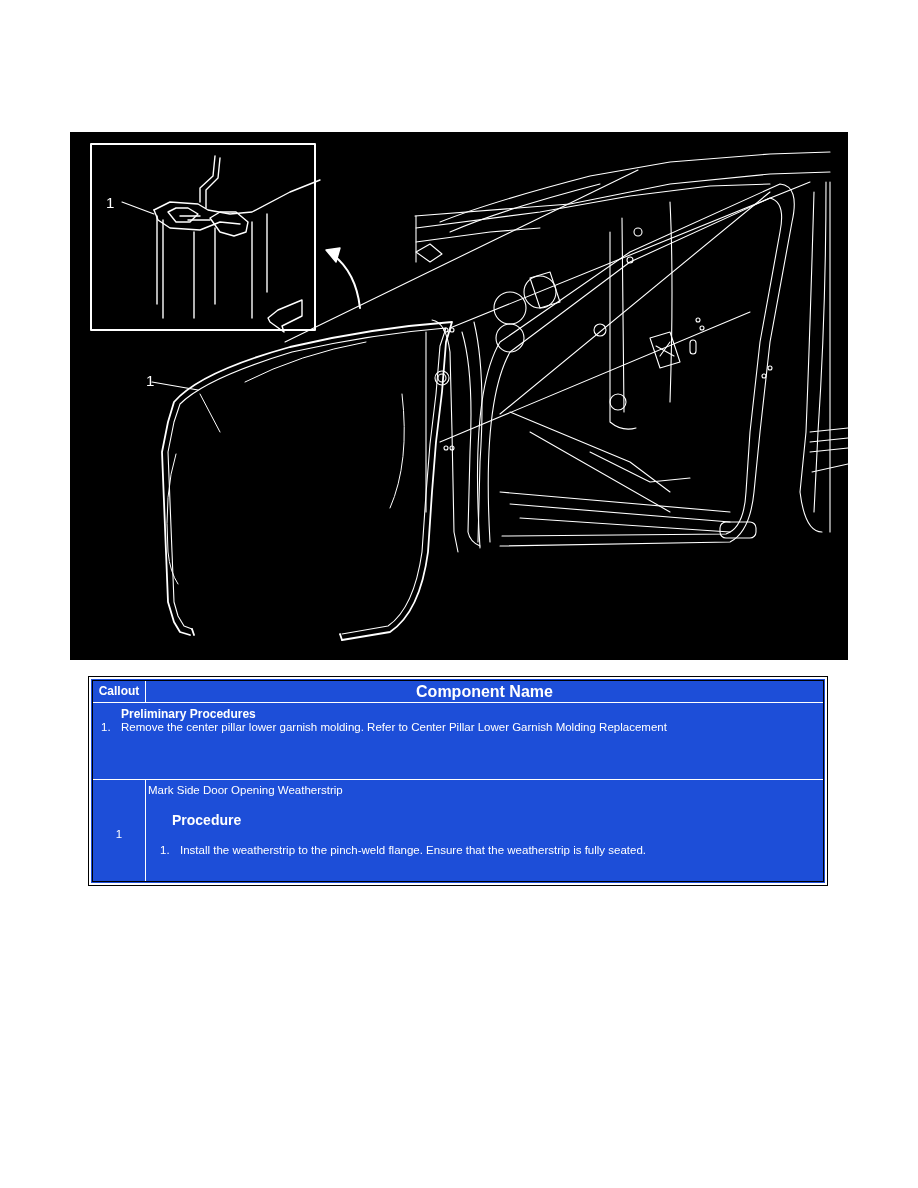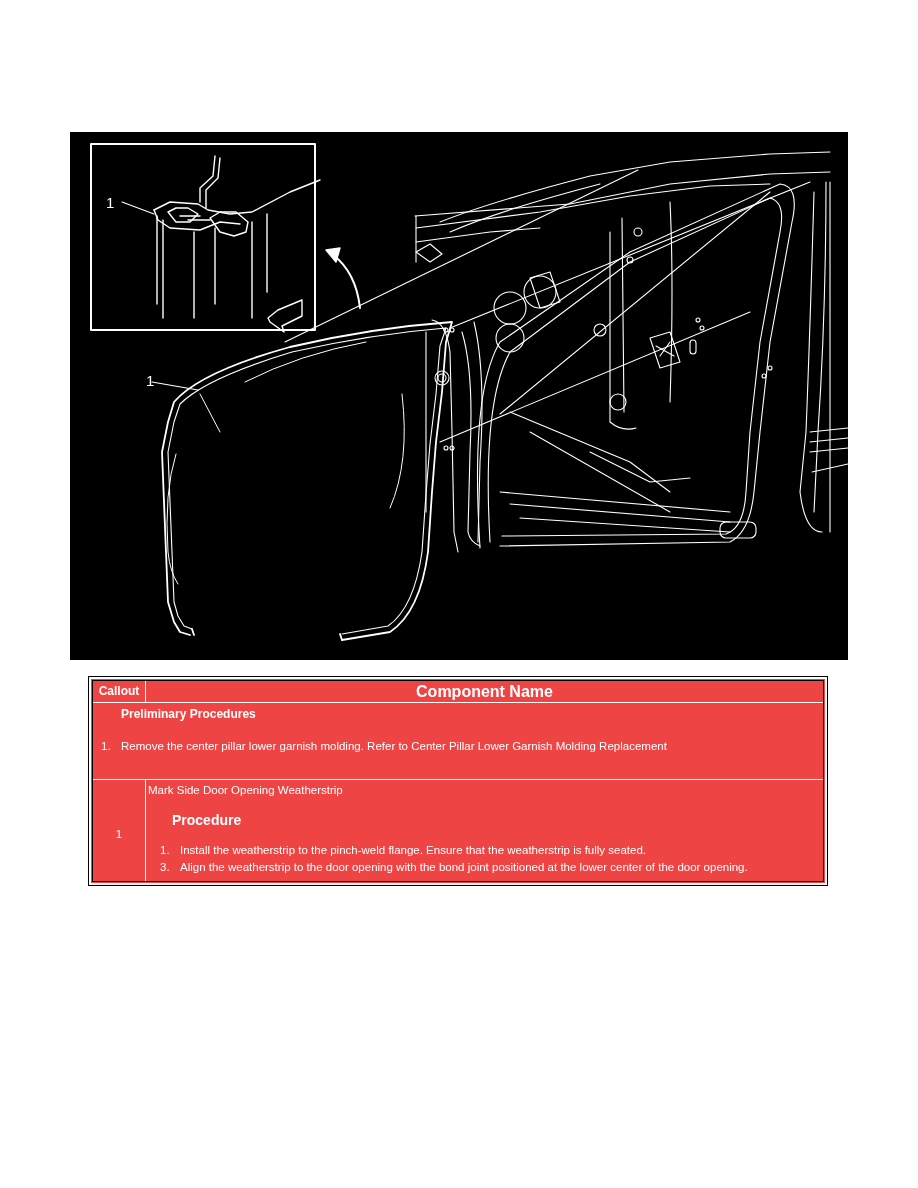--- a/index.html
+++ b/index.html
@@ -7,36 +7,36 @@
            font-family: "Liberation Sans", sans-serif; }
 
     .figure { position: absolute; left: 70px; top: 132px; width: 778px; height: 528px;
               background: #000000; overflow: hidden; }
     .figure svg { position: absolute; left: 0; top: 0; }
     .callout-label { position: absolute; color: #ffffff; font-size: 15px;
                      font-family: "Liberation Sans", sans-serif; }
 
     .proc-table { position: absolute; left: 89px; top: 677px; width: 738px; height: 208px;
                   border: 2px solid #ffffff; outline: 1px solid #000000;
-                  background: #ef4444; box-sizing: border-box; color: #ffffff;
+                  background: #1d4ed8; box-sizing: border-box; color: #ffffff;
                   font-size: 11.5px; }
     .proc-table .inner { position: absolute; left: 1px; top: 1px; right: 1px; bottom: 1px;
                          border: 1px solid #000; }
     .hdr { position: absolute; left: 0; right: 0; top: 0; height: 21px;
            border-bottom: 1px solid #ffffff; }
     .hdr .c1 { position: absolute; left: 0; top: 0; width: 52px; height: 21px;
                border-right: 1px solid #ffffff; font-weight: bold; font-size: 12px;
                line-height: 21px; text-align: center; }
     .hdr .c2 { position: absolute; left: 53px; right: 0; top: 0; height: 21px;
                font-weight: bold; font-size: 16px; line-height: 21px; text-align: center; }
 
     .pre-row { position: absolute; left: 0; right: 0; top: 22px; height: 76px;
                border-bottom: 1px solid #ffffff; }
     .pre-title { position: absolute; left: 28px; top: 4px; font-weight: bold; font-size: 12px; text-align: right; }
-    .pre-list { position: absolute; left: 8px; top: 35px; margin: 0; padding: 0; list-style: none; }
+    .pre-list { position: absolute; left: 8px; top: 16px; margin: 0; padding: 0; list-style: none; }
     .pre-list li { height: 16.5px; line-height: 16.5px; white-space: nowrap; }
     .num { display: inline-block; width: 20px; }
 
     .item-row { position: absolute; left: 0; right: 0; top: 99px; bottom: 0; }
     .item-row .c1 { position: absolute; left: 0; top: 0; bottom: 0; width: 52px;
                     border-right: 1px solid #ffffff; }
     .item-row .c1 span { position: absolute; left: 0; right: 0; top: 48px; text-align: center; }
     .item-row .c2 { position: absolute; left: 53px; right: 0; top: 0; bottom: 0; }
     .comp-name { position: absolute; left: 2px; top: 4px; }
     .proc-title { position: absolute; left: 26px; top: 32px; font-weight: bold; font-size: 14px; }
@@ -171,18 +171,17 @@
 
     <div class="item-row">
       <div class="c1">
         <span>1</span>
       </div>
       <div class="c2">
         <div class="comp-name">Mark Side Door Opening Weatherstrip</div>
         <div class="proc-title">Procedure</div>
         <ol class="proc-list">
           <li><span class="num">1.</span><span>Install the weatherstrip to the pinch-weld flange. Ensure that the weatherstrip is fully seated.</span></li>
-          <li><span class="num">3.</span><span>Align the weatherstrip to the door opening with the bond joint positioned at the lower center of the door opening.</span></li>
         </ol>
       </div>
     </div>
   </div>
 </div>
 
 </body></html>

